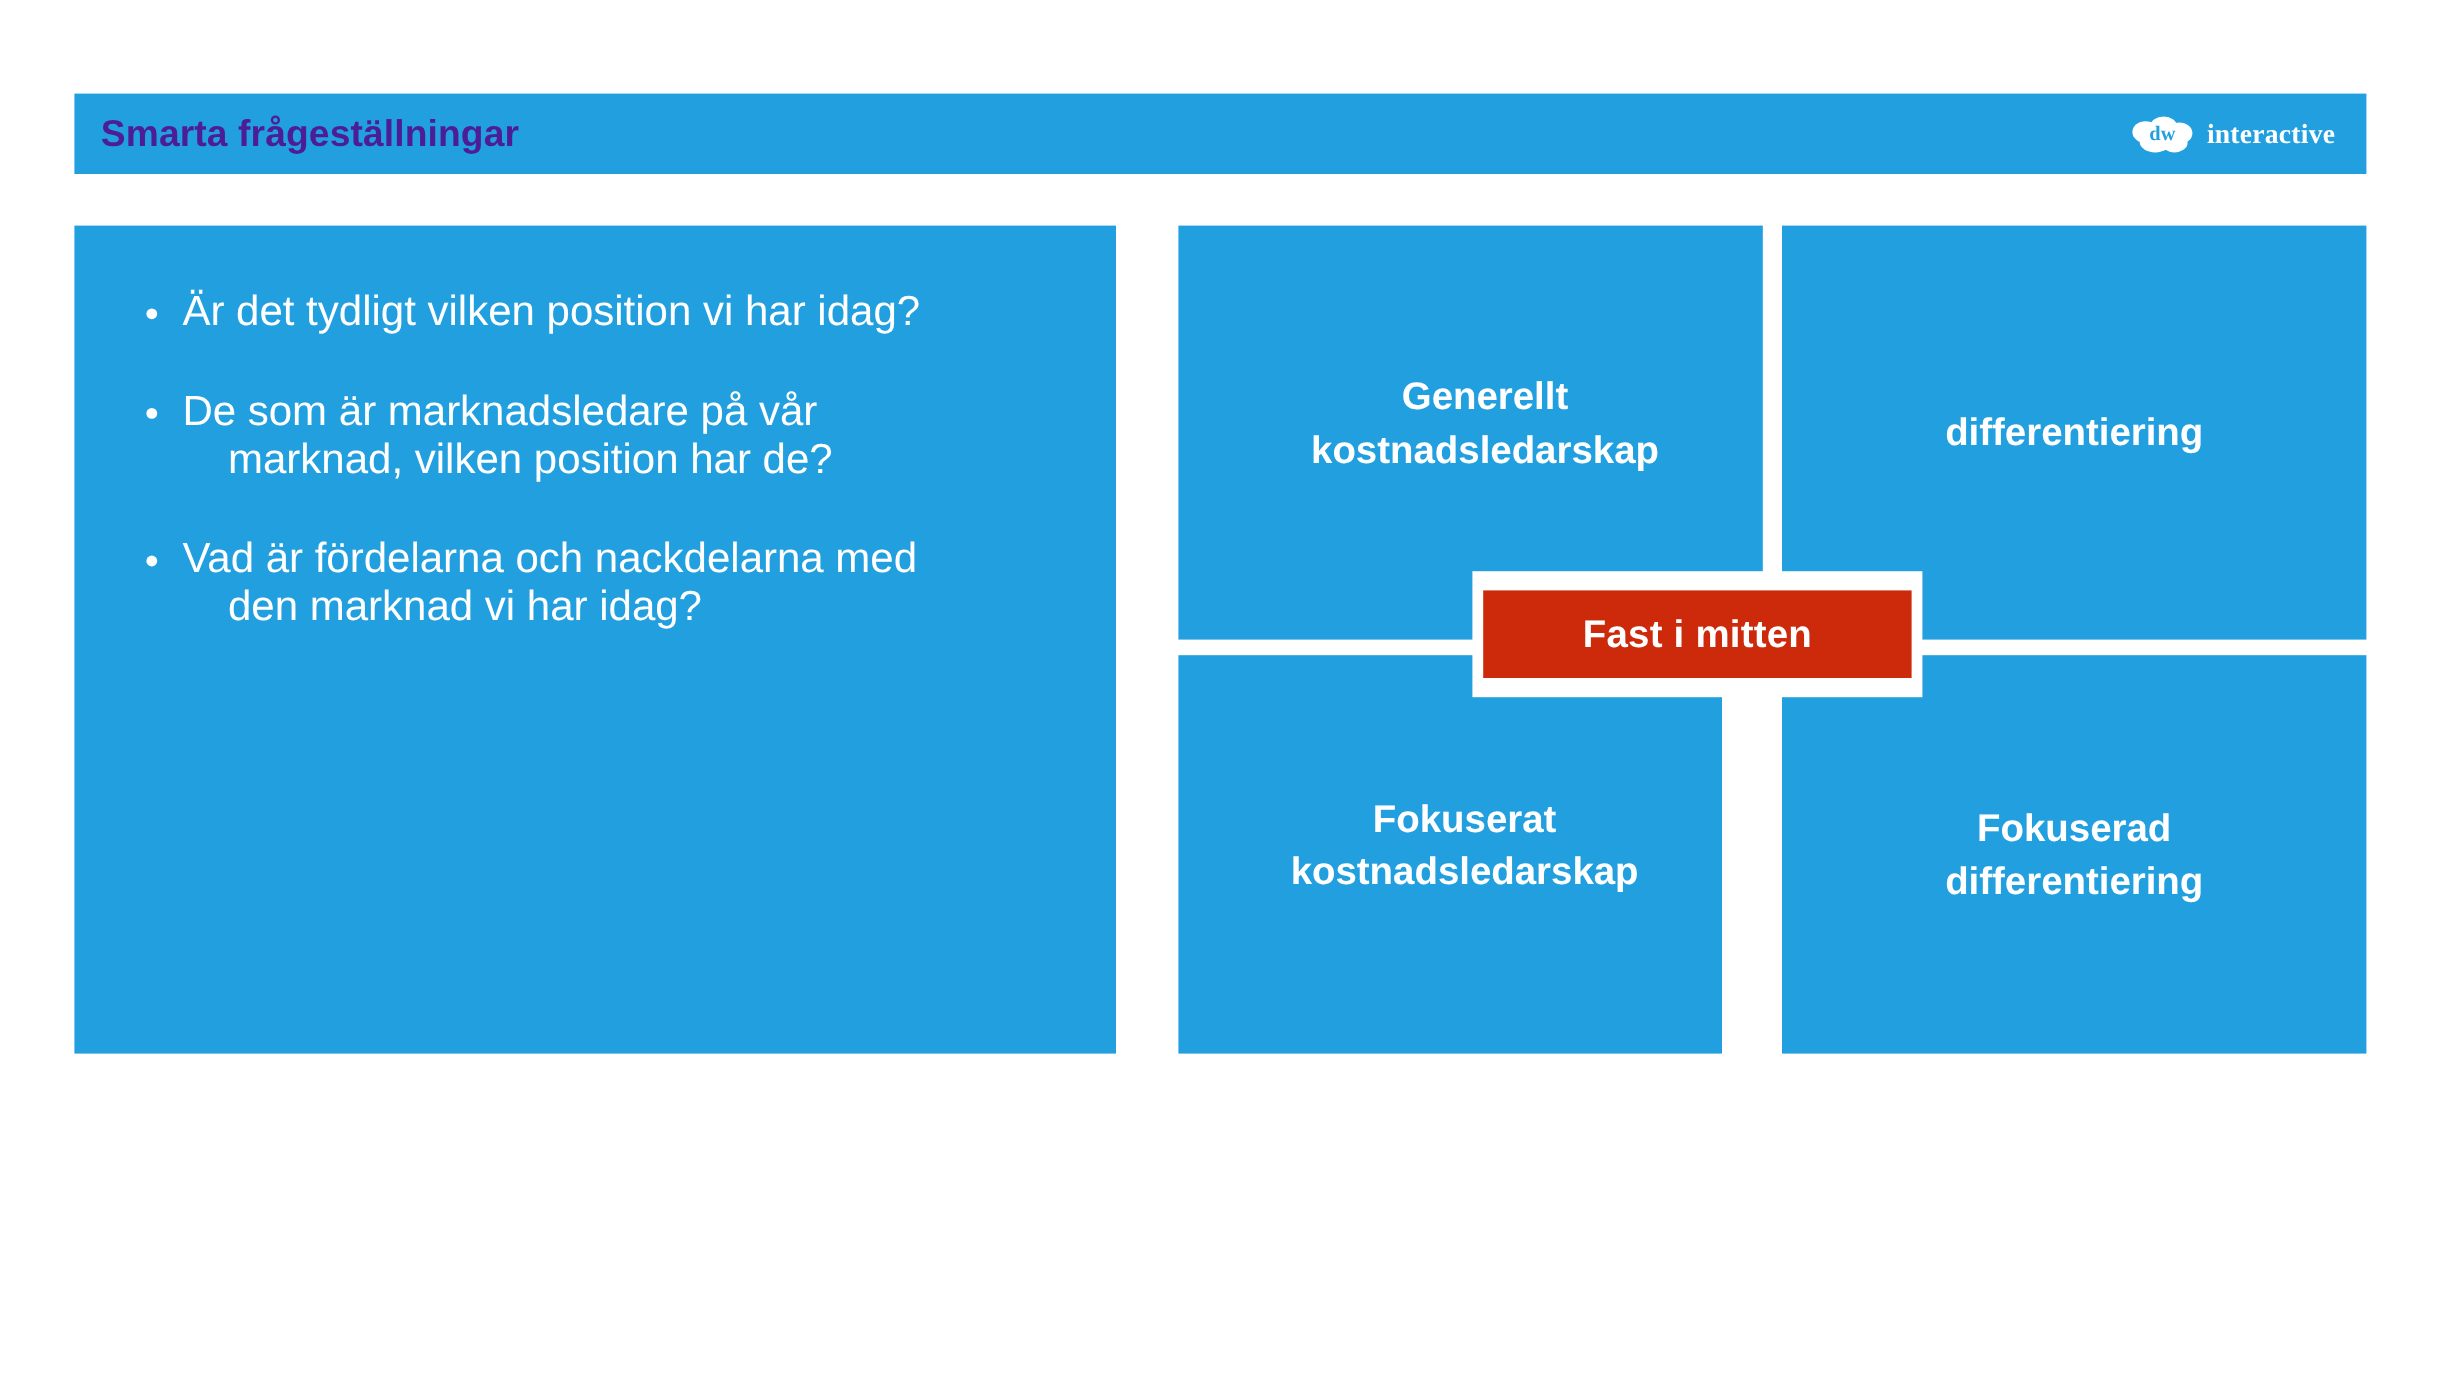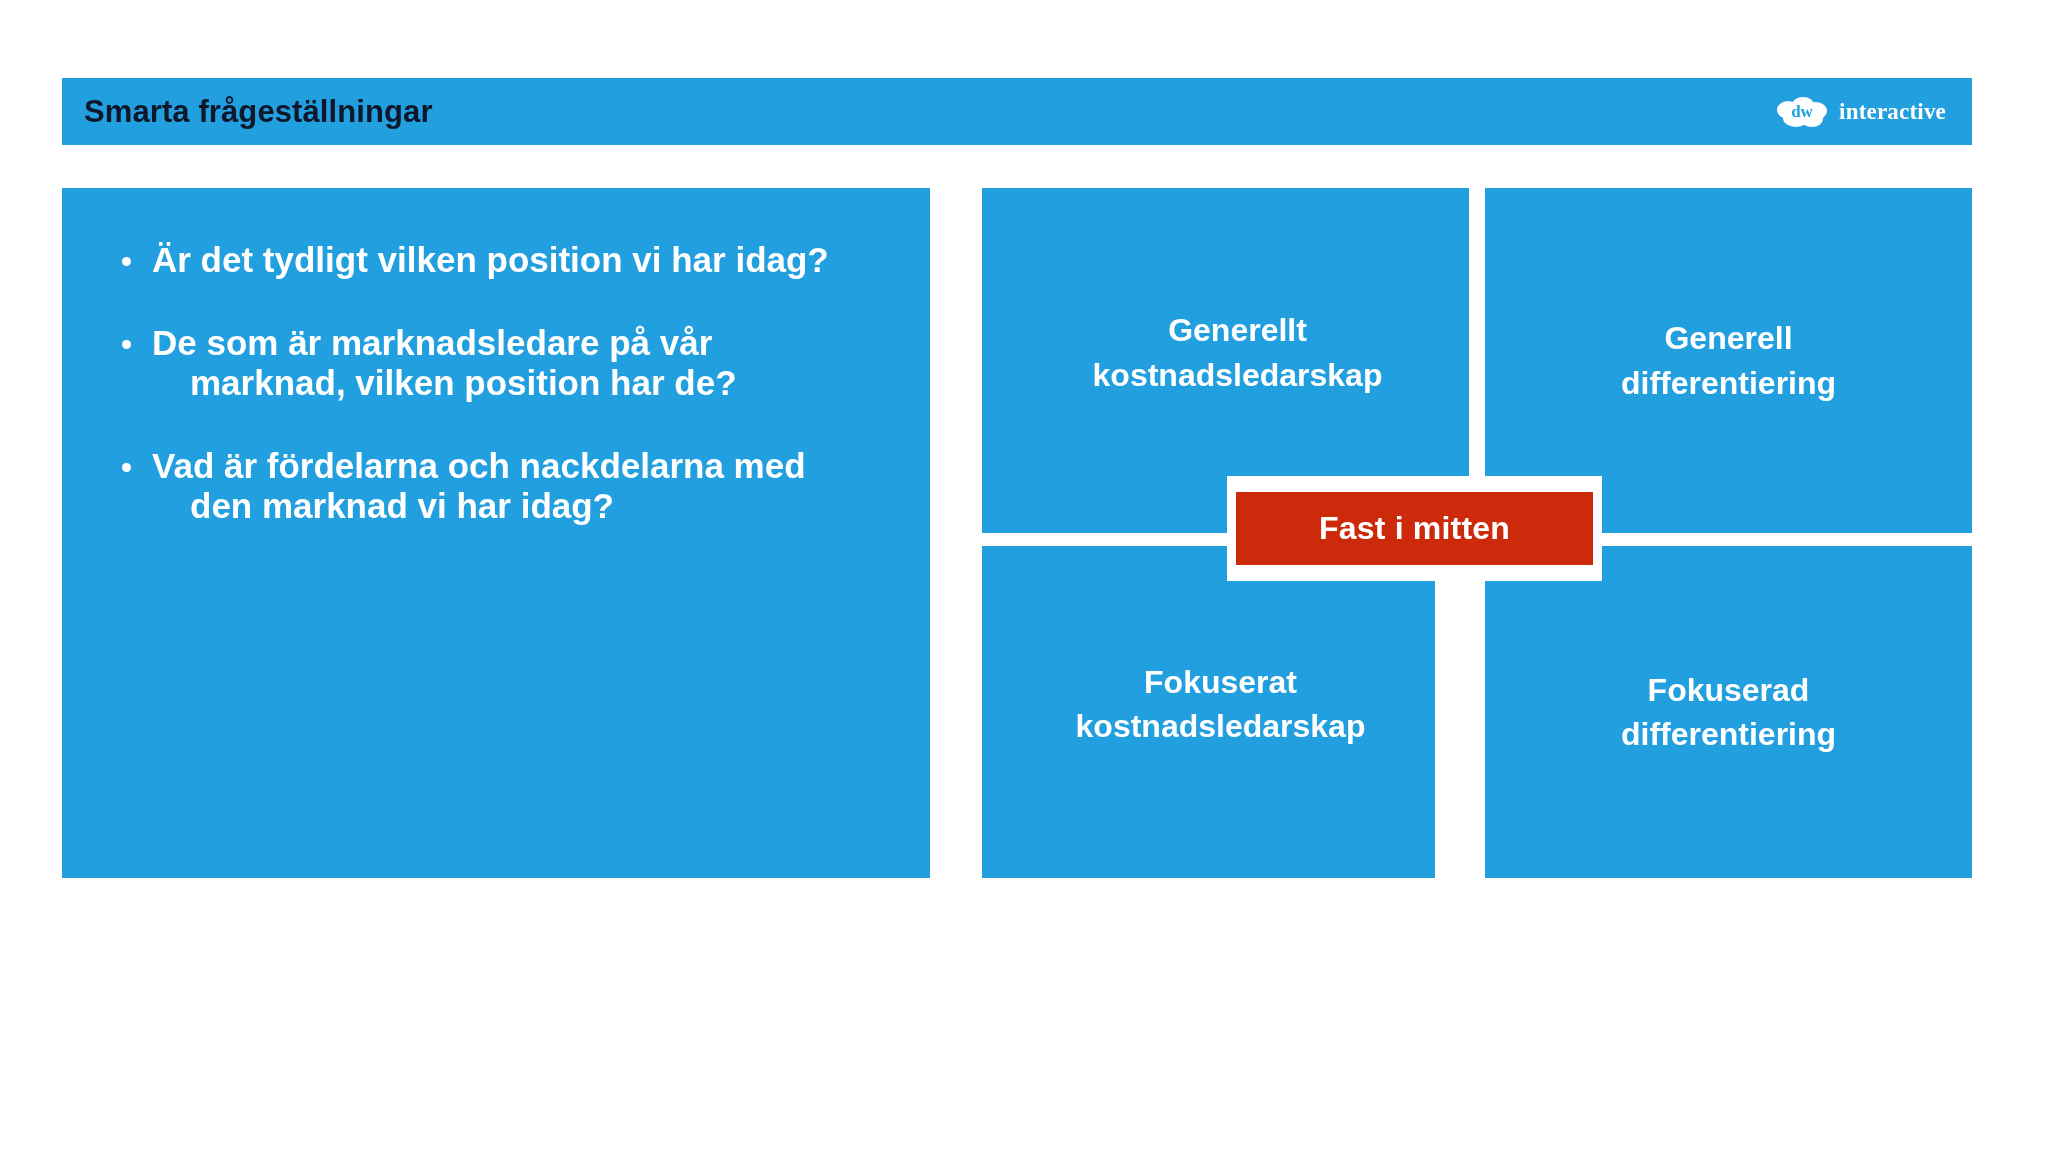--- a/index.html
+++ b/index.html
@@ -24,21 +24,21 @@
     width: 1910px;
     height: 67px;
     background: #229FDF;
     display: flex;
     align-items: center;
     justify-content: space-between;
     box-sizing: border-box;
     padding: 0 26px 0 22px;
   }
   .header-title {
-    color: #0f172a;
+    color: #4c1d95;
     font-size: 31px;
     font-weight: bold;
     letter-spacing: 0.1px;
     white-space: nowrap;
   }
 
   
   .logo {
     display: flex;
     align-items: center;
@@ -75,21 +75,21 @@
     margin: 0;
     padding: 0;
   }
   .bullet-item {
     position: relative;
     color: #ffffff;
     font-size: 35px;
     line-height: 1.16;
     margin-bottom: 42px;
     padding-left: 50px;
-    font-weight: bold;
+    font-weight: normal;
   }
   .bullet-item:last-child { margin-bottom: 12px; }
   .bullet-dot {
     position: absolute;
     left: 20px;
     top: 17px;
     width: 9px;
     height: 9px;
     border-radius: 50%;
     background: #ffffff;
@@ -205,21 +205,20 @@
 
   <div class="quad quad-tl">
     <div class="quad-text">
       <div>Generellt</div>
       <div>kostnadsledarskap</div>
     </div>
   </div>
 
   <div class="quad quad-tr">
     <div class="quad-text">
-      <div>Generell</div>
       <div>differentiering</div>
     </div>
   </div>
 
   <div class="quad quad-bl">
     <div class="quad-text">
       <div>Fokuserat</div>
       <div>kostnadsledarskap</div>
     </div>
   </div>

